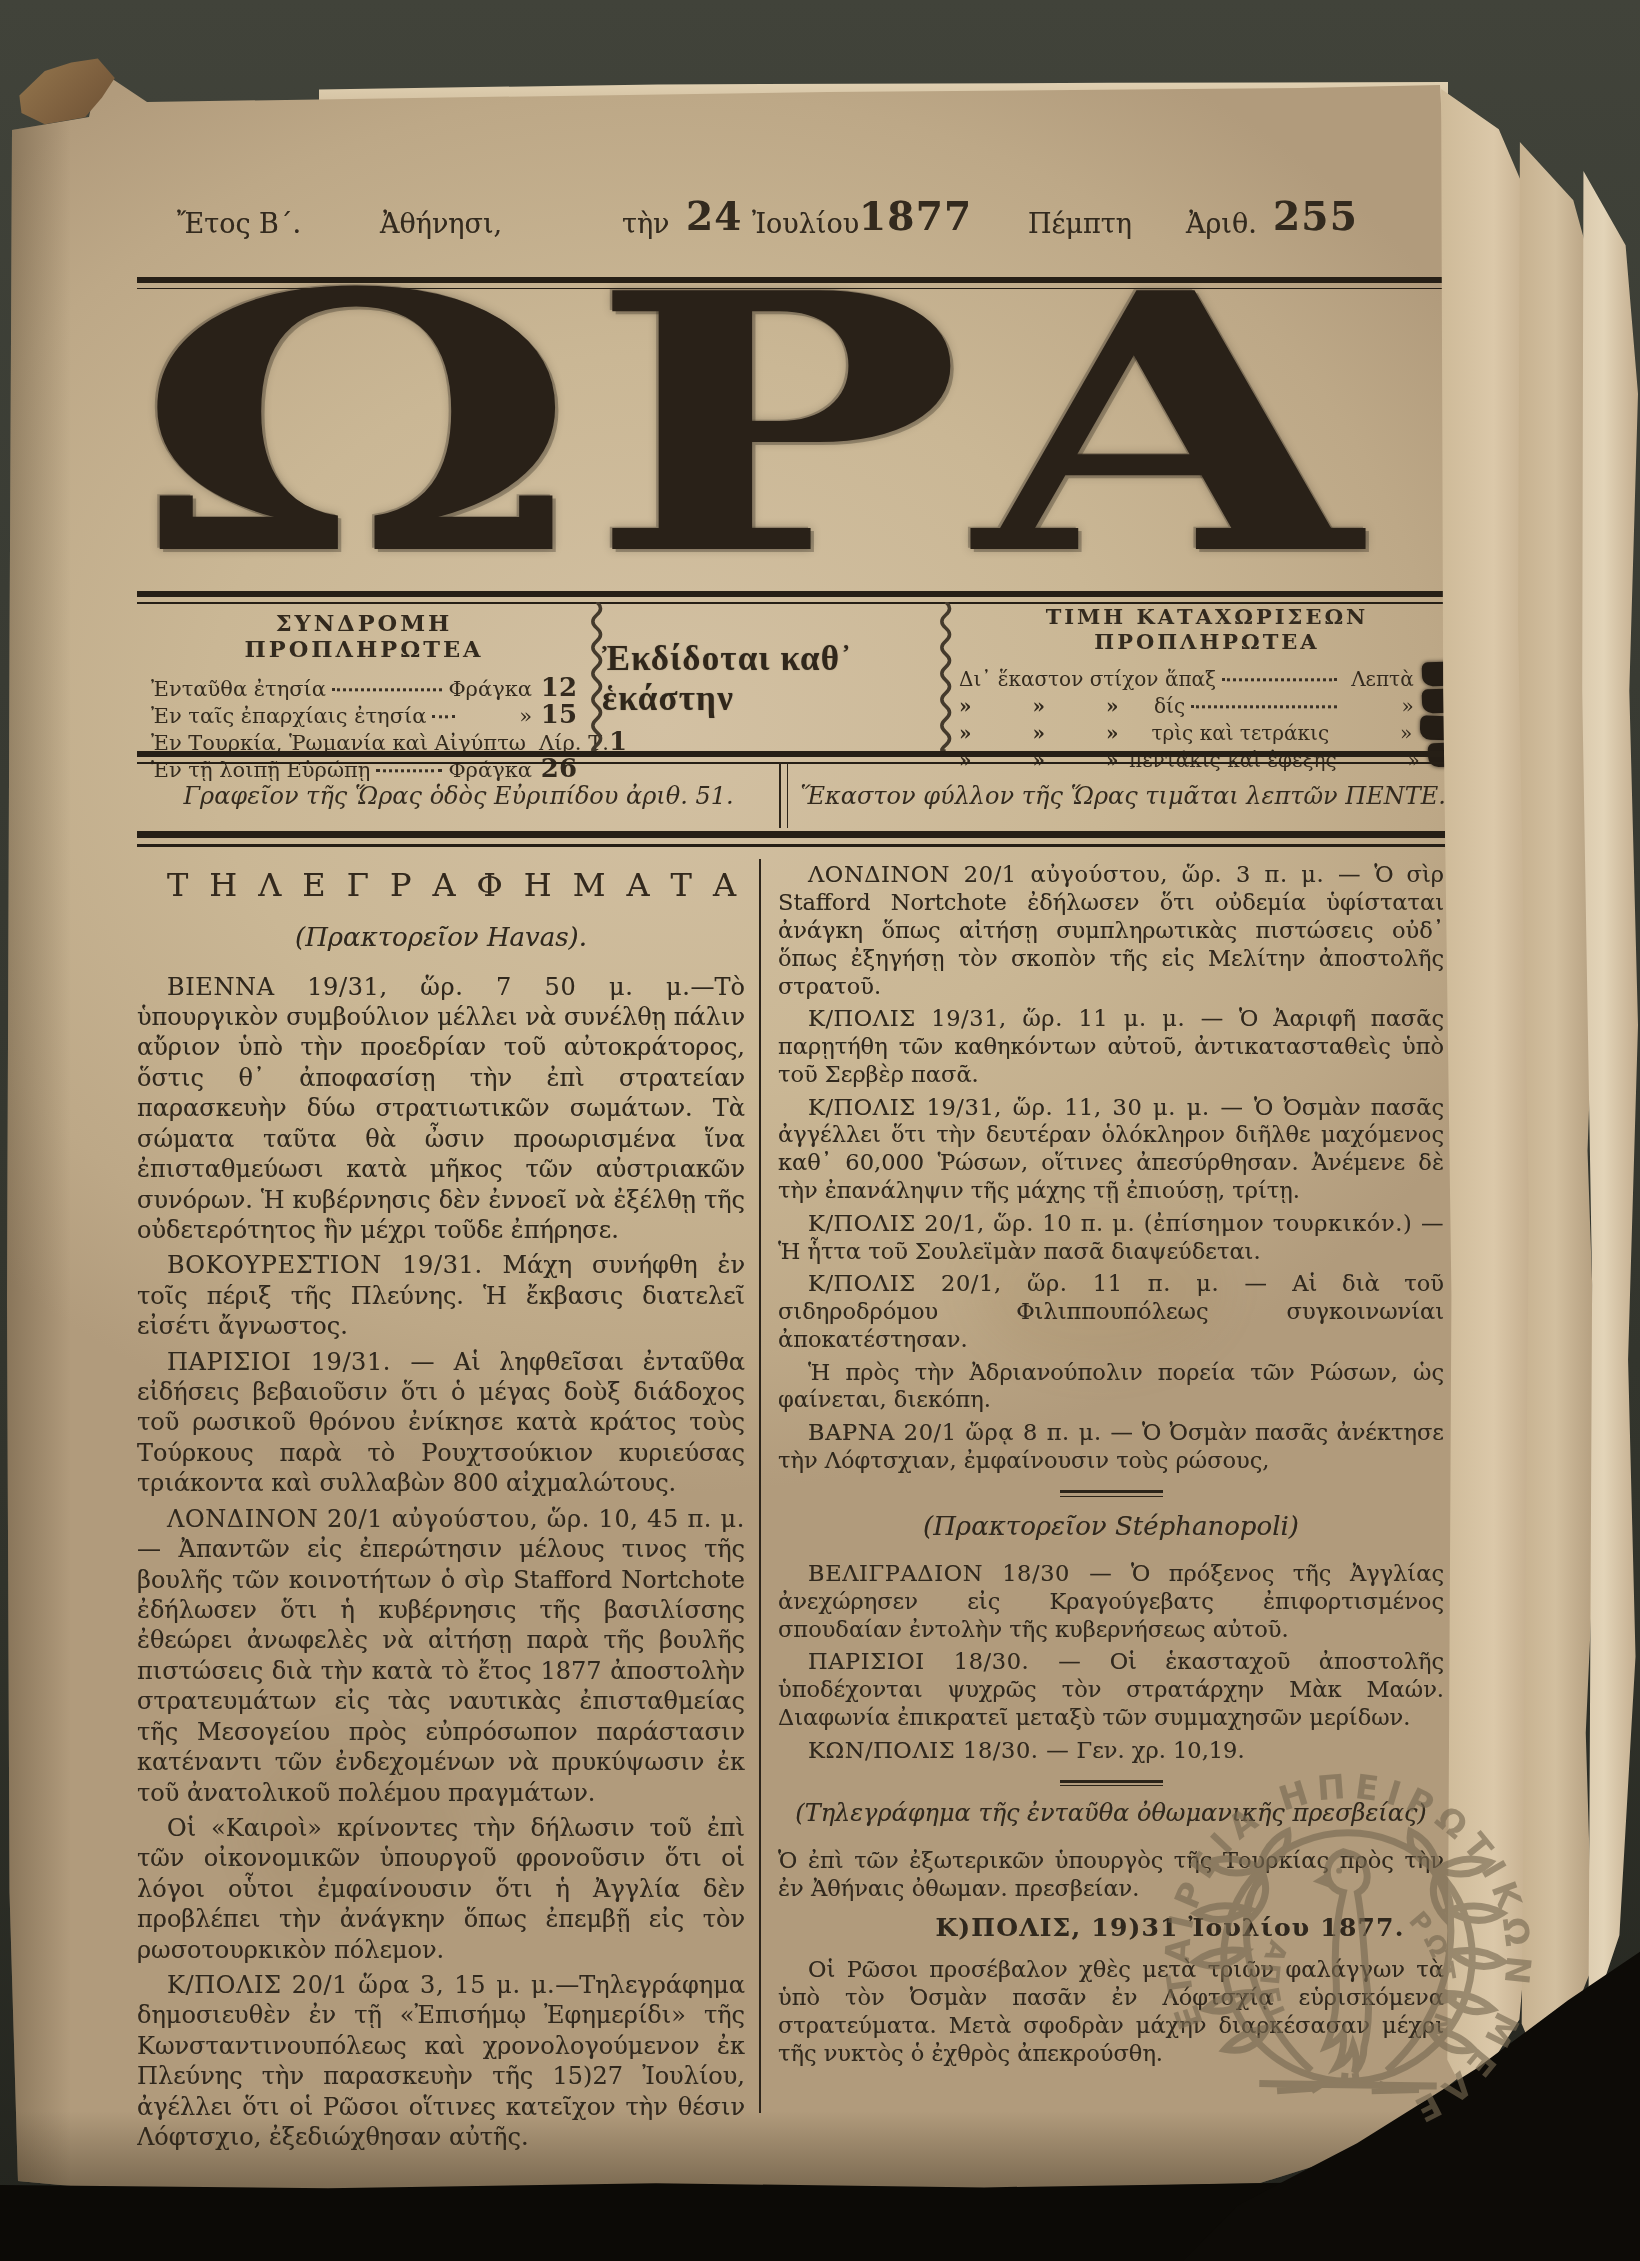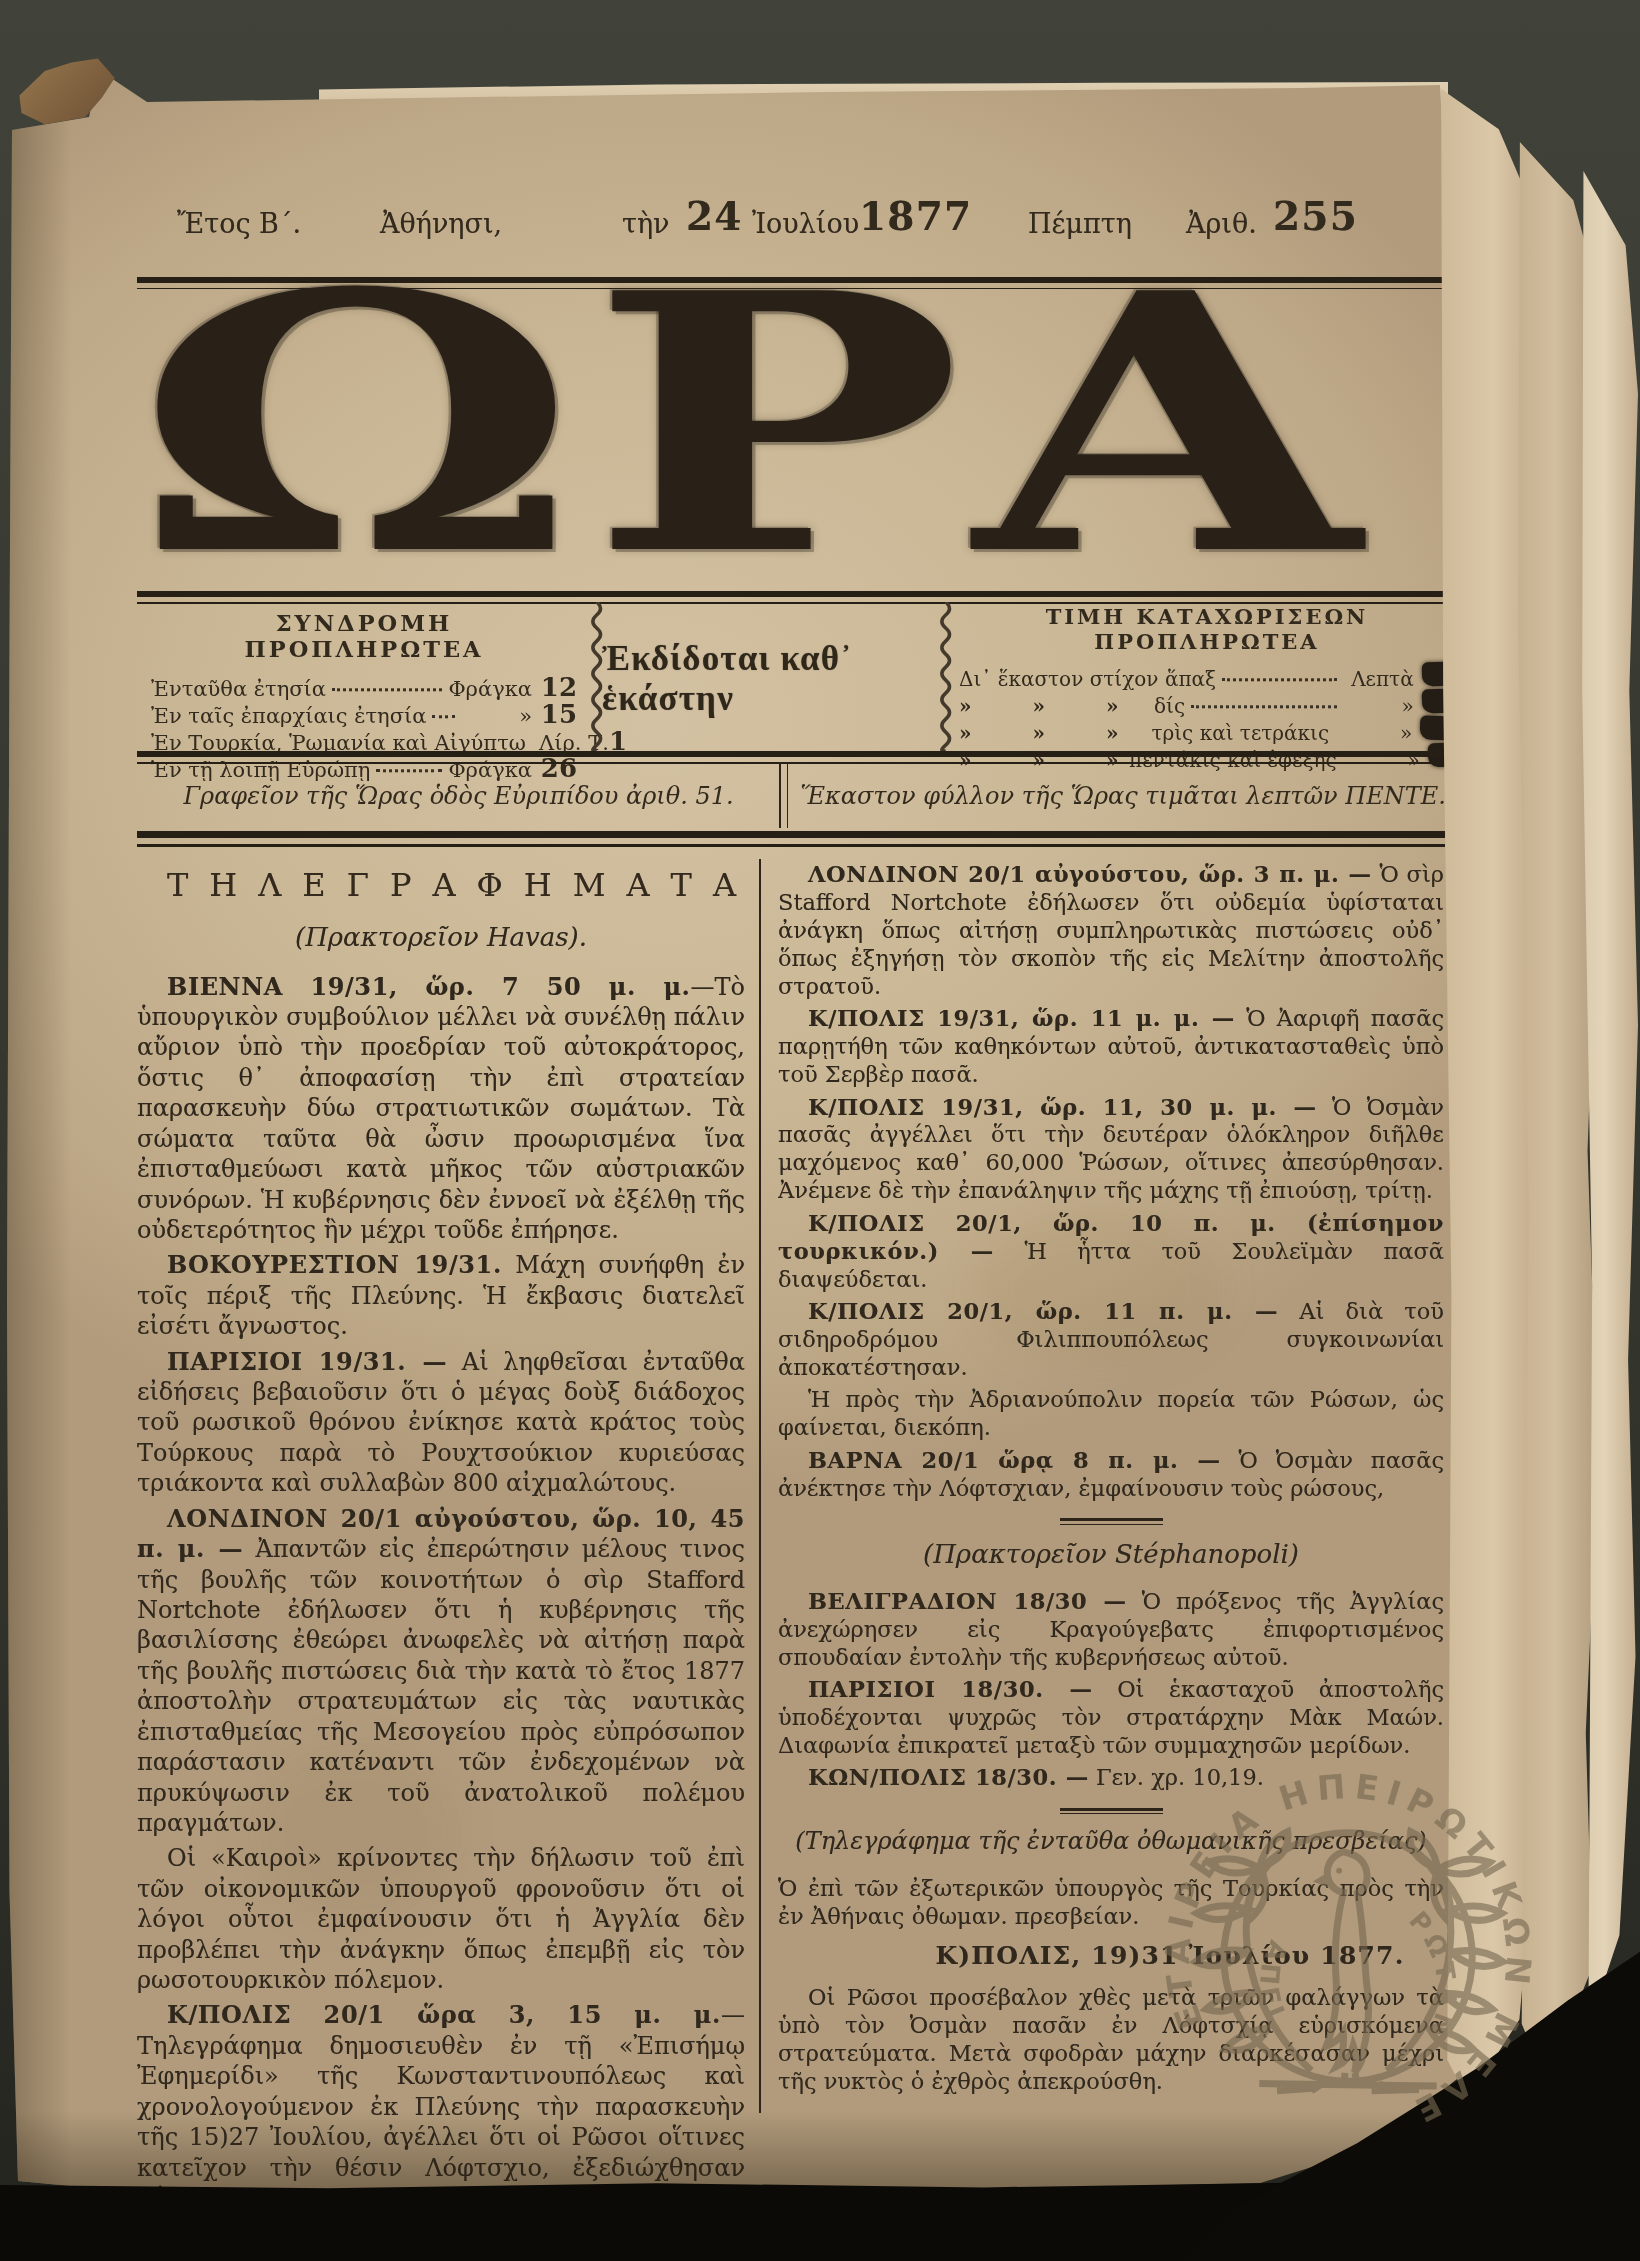--- a/index.html
+++ b/index.html
@@ -86,21 +86,21 @@
   .office-div{position:absolute;left:779px;top:762px;height:66px;width:6px;border-left:2.4px solid #2c2419;border-right:1.8px solid #2c2419;}
   
   .coldiv{position:absolute;left:759px;top:859px;width:2.4px;height:1254px;background:#2d251b;}
   .col{position:absolute;top:861px;overflow:hidden;color:#30281d;text-align:justify;}
   .col-l{left:137px;width:608px;height:1333px;font-size:24px;line-height:1.27;}
   .col-r{left:778px;width:666px;height:1333px;font-size:22.5px;line-height:1.24;}
   .col p{margin:0 0 4.7px 0;text-indent:30px;text-shadow:0 0 0.6px rgba(48,40,29,.35);}
   .col p.noindent{text-indent:0;}
   .colhead{font-size:32px;letter-spacing:21px;text-align:center;text-indent:21px;margin:3.5px 0 15.4px 0 !important;color:#33291d;}
   .agency{font-style:italic;text-align:center;font-size:26px;margin:10.6px 0 18px 0 !important;text-indent:0 !important;}
-  .lead{font-weight:bold;letter-spacing:0.6px;}
+  .lead{font-weight:normal;letter-spacing:0.6px;}
   .shortrule{width:103px;margin:15.4px auto 13px auto;border-top:3.5px solid #2c2419;border-bottom:1.2px solid #2c2419;height:2.4px;}
   .r-dateline{text-align:center;text-indent:118px !important;font-weight:bold;letter-spacing:1.2px;font-size:25px;margin:9.5px 0 13px 0 !important;}
   
   .stamp{position:absolute;left:1070px;top:1679px;opacity:.62;}
   .stamp *{vector-effect:non-scaling-stroke;}
   .ringtext{font-size:57px;font-weight:bold;letter-spacing:13px;fill:#776951;font-family:"DejaVu Sans","Liberation Sans",sans-serif;}
   .inntext{font-size:44px;font-weight:bold;letter-spacing:8px;fill:#776951;font-family:"DejaVu Sans","Liberation Sans",sans-serif;}
 </style>
 </head>
 <body>

